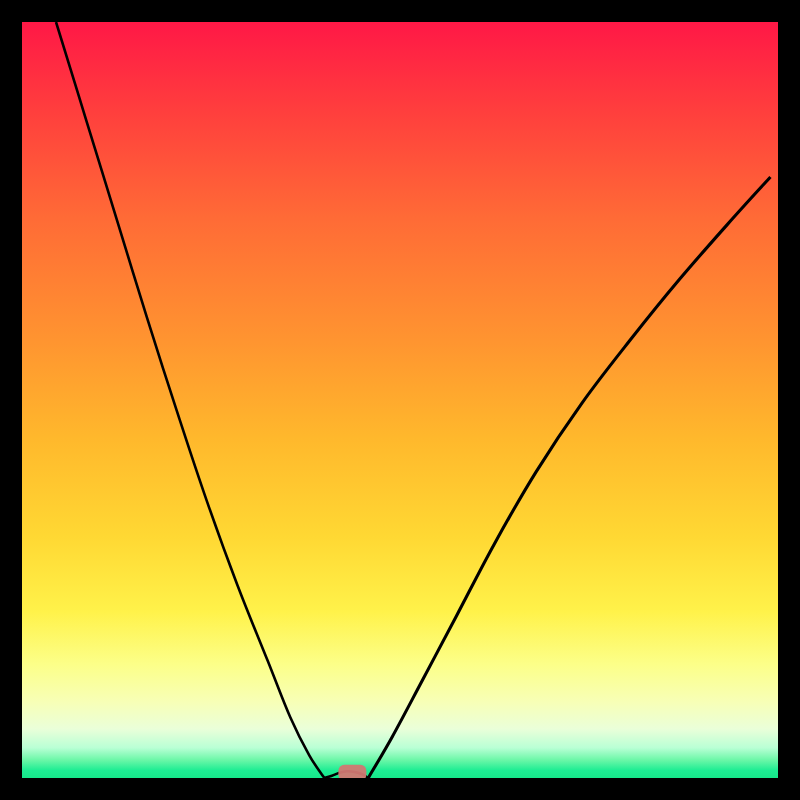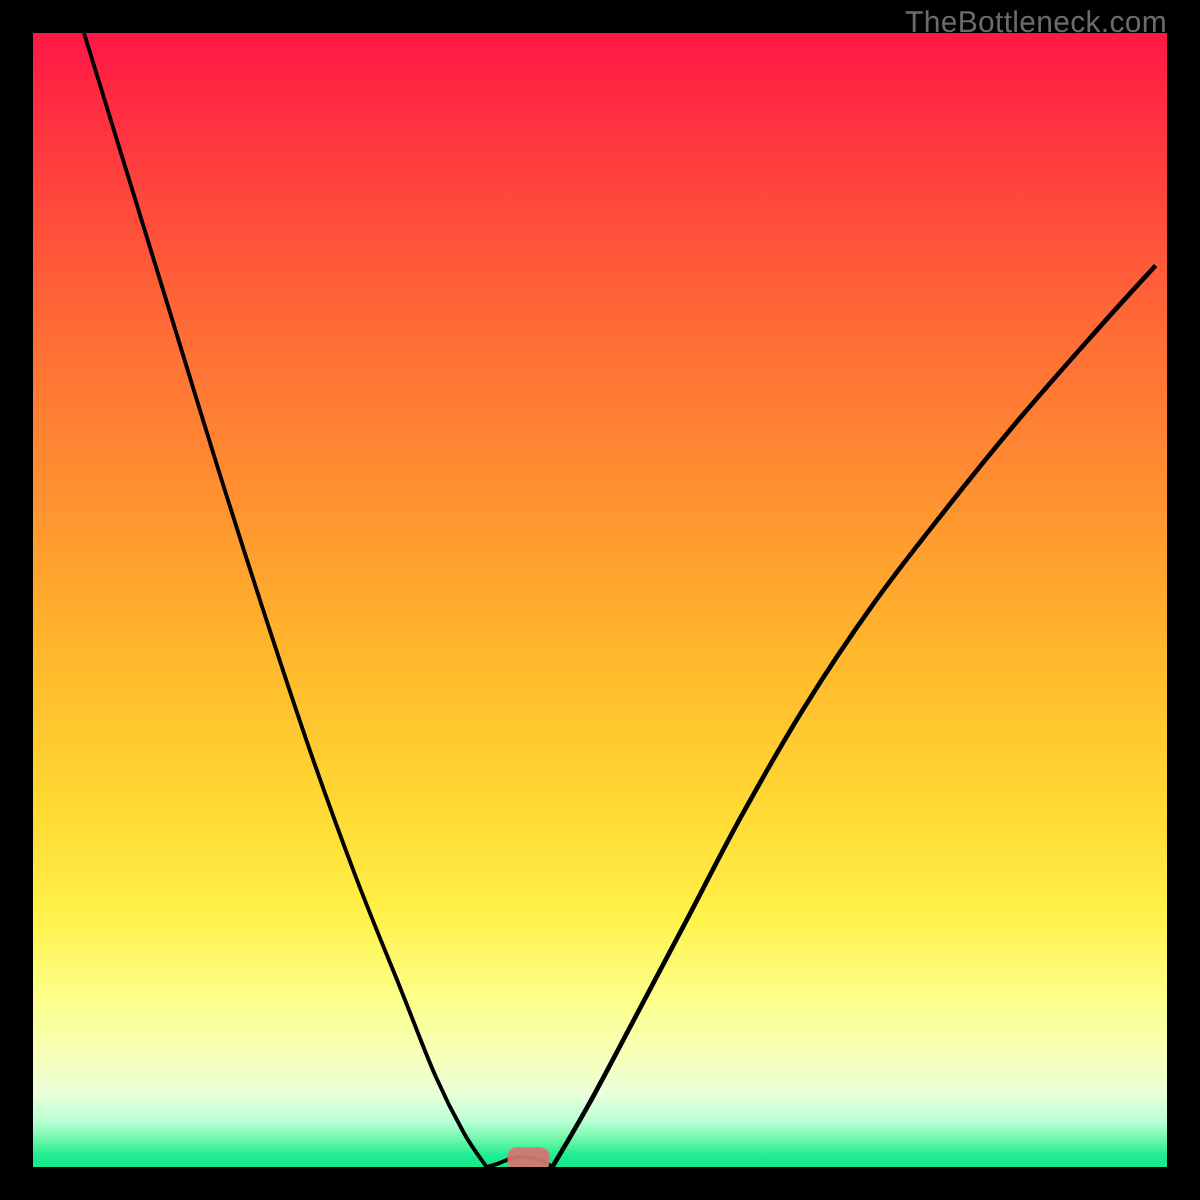--- a/index.html
+++ b/index.html
@@ -69,21 +69,20 @@
   .marker {
     fill: #d27772;
     stroke: none;
     opacity: 0.95;
   }
 </style>
 </head>
 <body>
 
 <div class="frame">
-  <div class="watermark">TheBottleneck.com</div>
 
   <div class="plot">
     <svg viewBox="0 0 756 756" preserveAspectRatio="none">
       <path id="curve-left" class="curve-path" d="M 34.02 0.00 C 39.46 17.69, 53.37 62.90, 64.26 98.28 C 75.15 133.66, 83.61 161.18, 94.50 196.56 C 105.39 231.94, 113.85 260.14, 124.74 294.84 C 135.63 329.54, 144.09 356.00, 154.98 389.34 C 165.87 422.68, 174.33 448.76, 185.22 480.06 C 196.11 511.36, 204.57 534.64, 215.46 563.22 C 226.35 591.80, 236.17 615.01, 245.70 638.82 C 255.23 662.63, 260.90 678.51, 268.38 695.52 C 275.86 712.53, 281.16 722.43, 287.28 733.32 C 293.40 744.21, 299.68 751.92, 302.40 756.00"></path>
       <path id="curve-flat" class="curve-path" d="M 302.40 756.00 C 303.76 755.59, 307.24 754.68, 309.96 753.73 C 312.68 752.78, 314.80 751.52, 317.52 750.71 C 320.24 749.89, 322.36 749.33, 325.08 749.20 C 327.80 749.06, 329.92 749.41, 332.64 749.95 C 335.36 750.50, 337.75 751.13, 340.20 752.22 C 342.65 753.31, 345.16 755.32, 346.25 756.00"></path>
       <path id="curve-right" class="curve-path right-leg" d="M 346.25 756.00 C 350.60 748.52, 360.64 732.11, 370.44 714.42 C 380.24 696.73, 389.11 679.49, 400.68 657.72 C 412.25 635.95, 421.77 617.95, 434.70 593.46 C 447.63 568.97, 458.21 547.50, 472.50 521.64 C 486.79 495.78, 498.43 474.99, 514.08 449.82 C 529.73 424.65, 542.43 405.59, 559.44 381.78 C 576.45 357.97, 590.89 339.97, 608.58 317.52 C 626.27 295.07, 639.35 278.81, 657.72 257.04 C 676.09 235.27, 694.31 214.93, 710.64 196.56 C 726.97 178.19, 741.64 162.46, 748.44 154.98"></path>
       <rect id="marker" class="marker" rx="6" ry="6" x="316.39" y="742.77" width="27.97" height="15.88"></rect>
     </svg>
   </div>
 </div>

